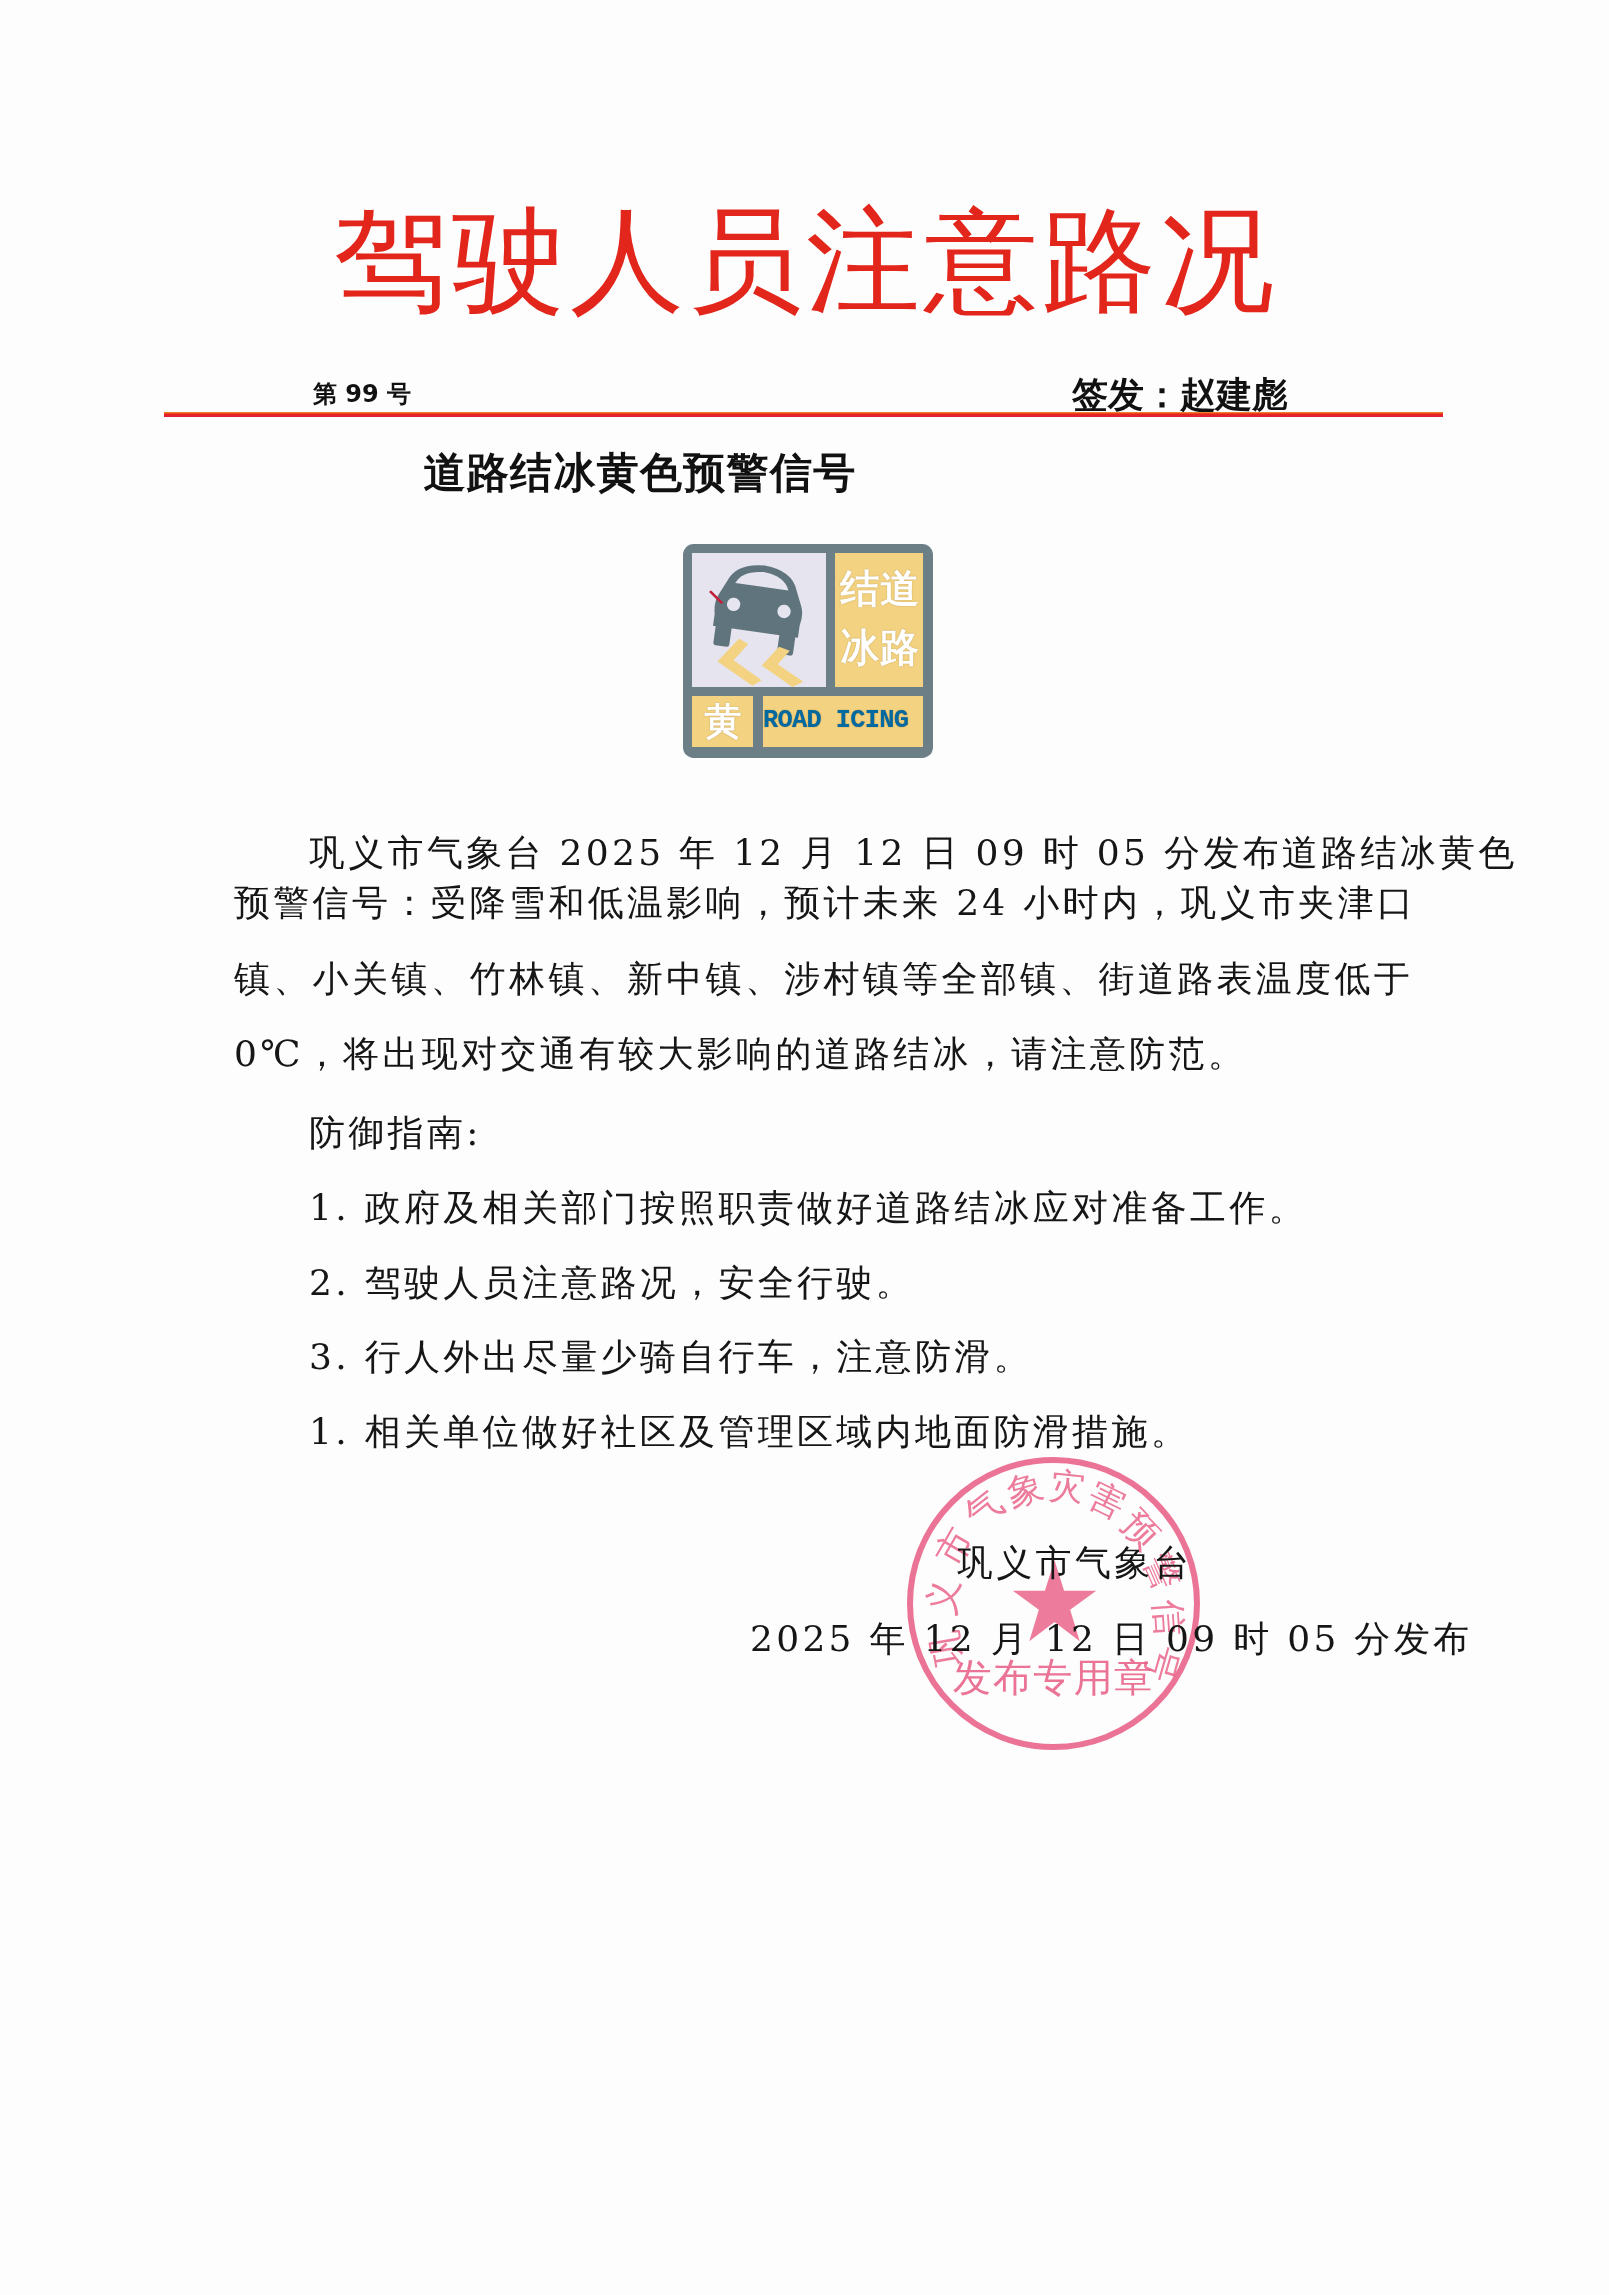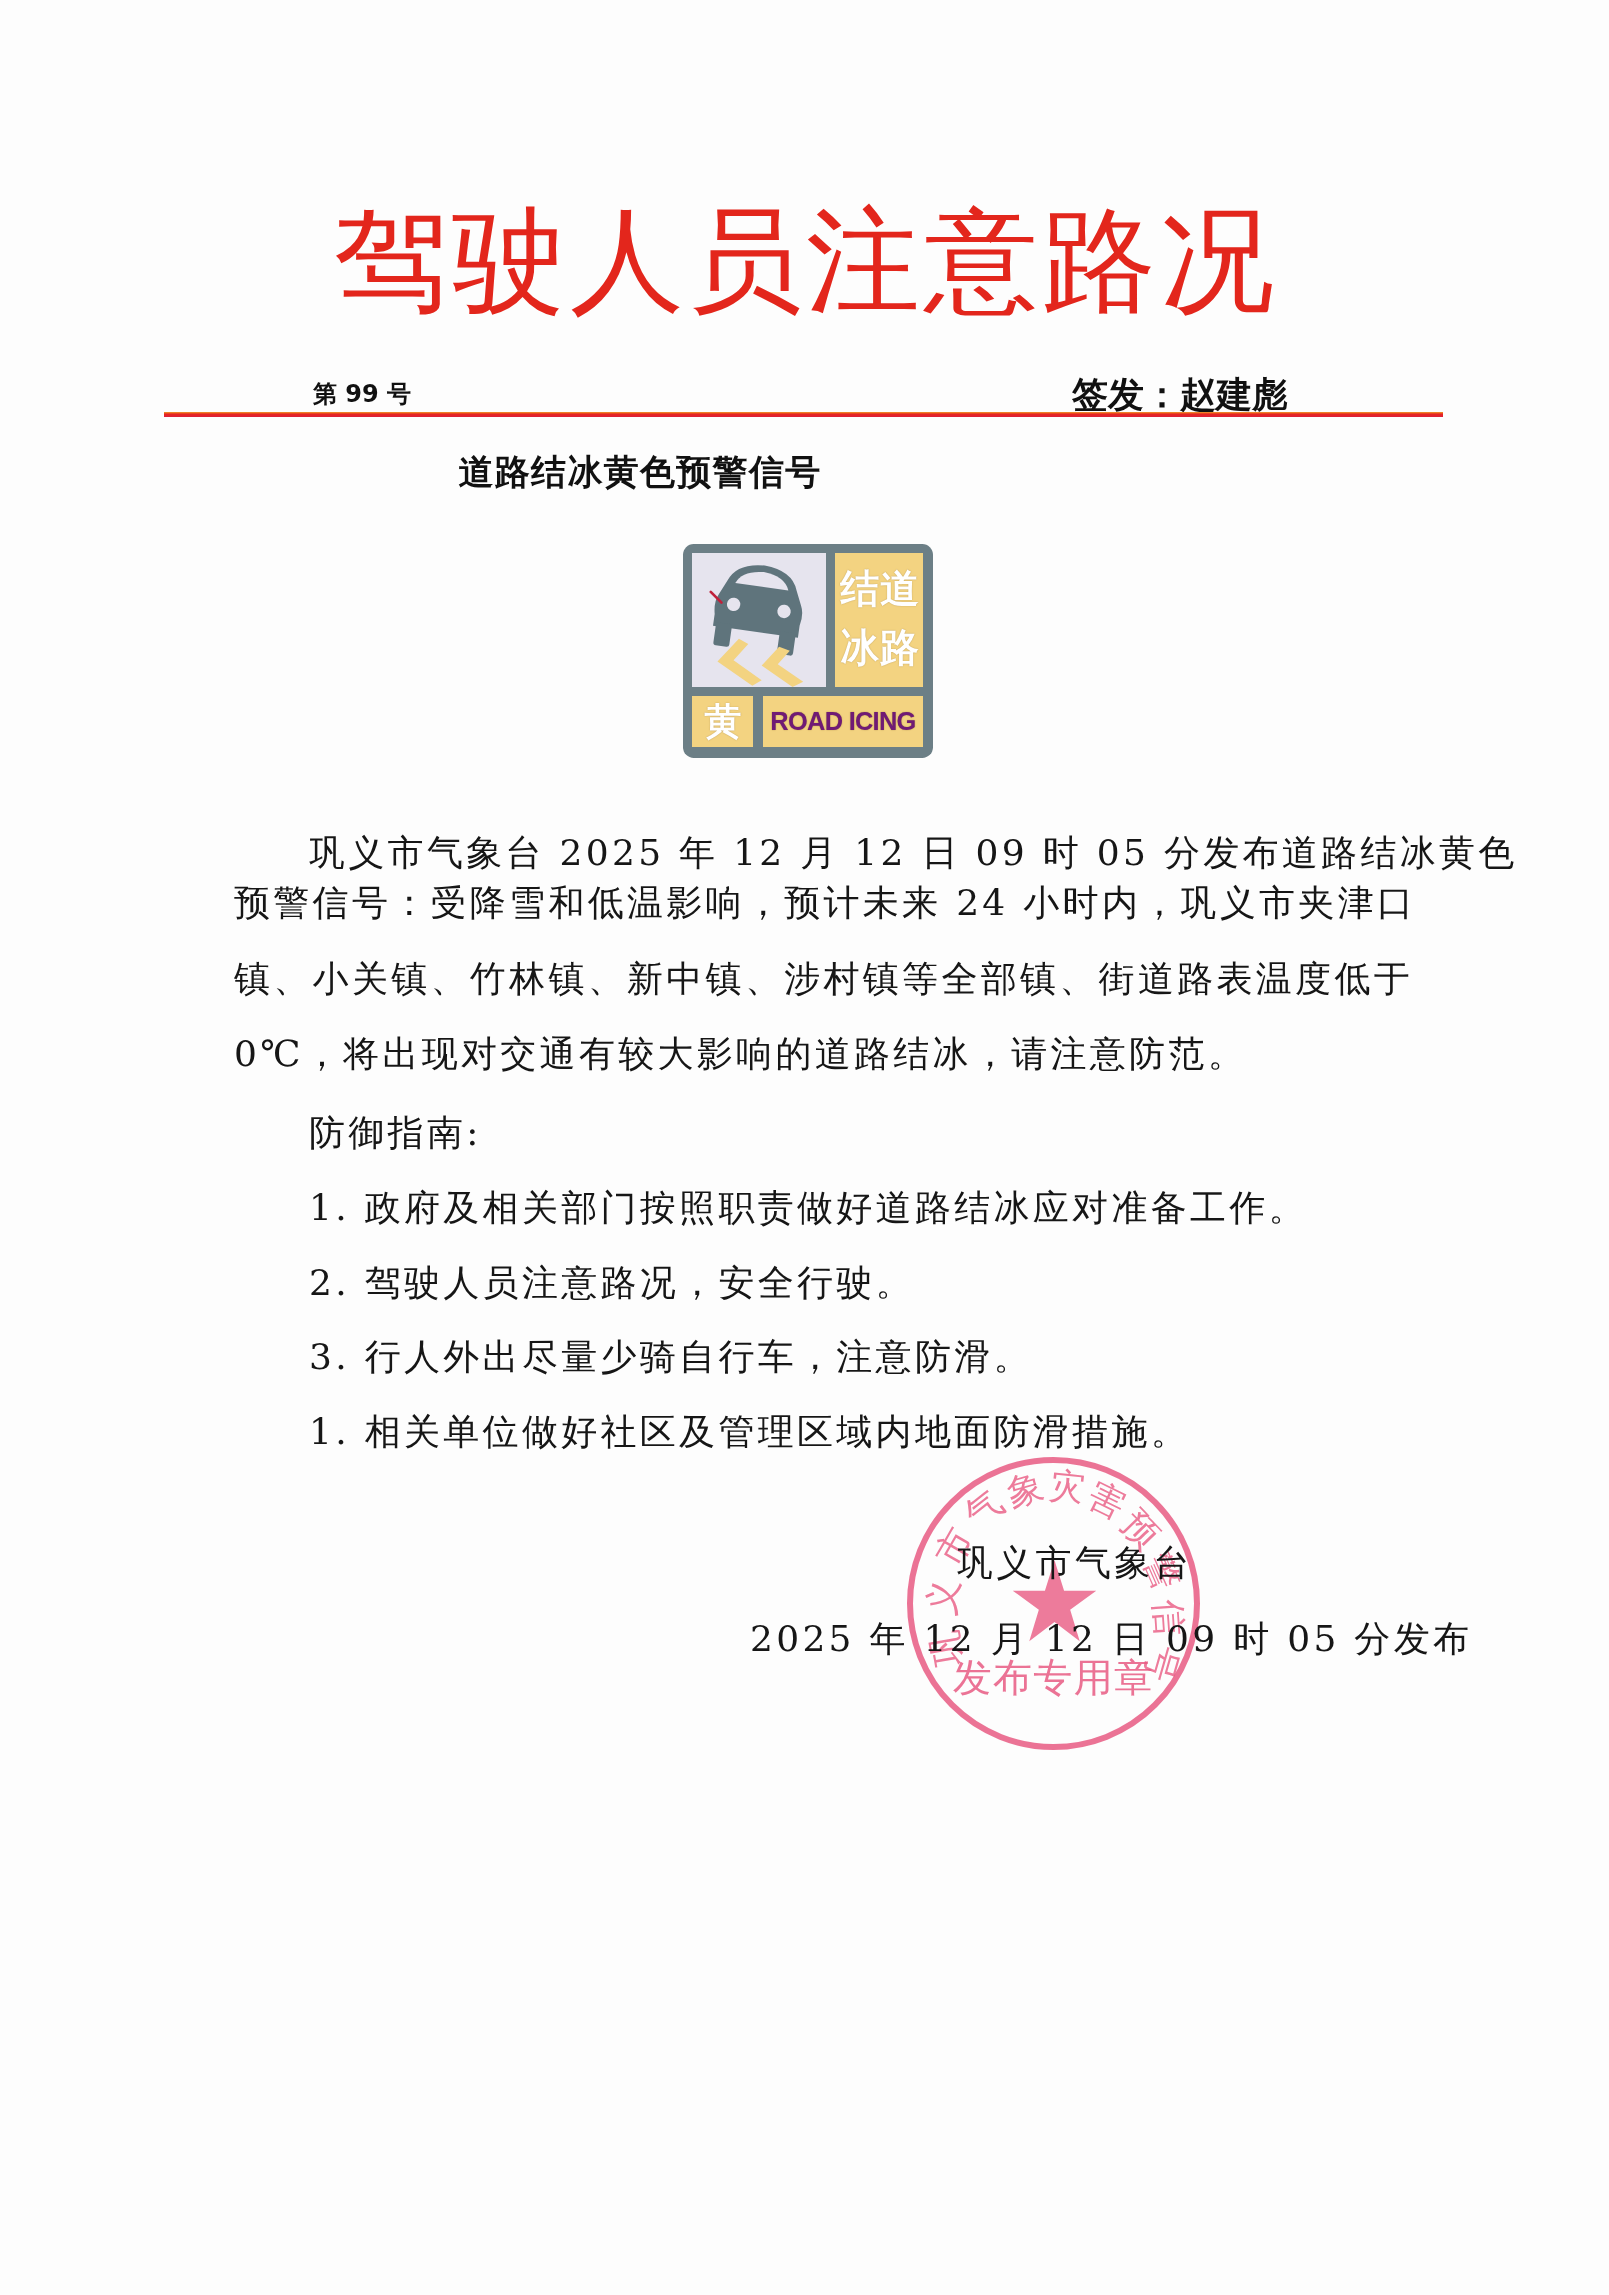--- a/index.html
+++ b/index.html
@@ -34,21 +34,21 @@
     color: #111;
   }
   .red-rule {
     left: 164px; top: 412px; width: 1279px; height: 5.3px;
     background: linear-gradient(#f0a02a 0%, #e8261e 40%, #dc1f3a 100%);
   }
   .subtitle {
     left: 0; width: 1280px; top: 446px;
     text-align: center;
     font-family: "DejaVu Sans", "Liberation Sans", sans-serif;
-    font-weight: bold; font-size: 35px; line-height: 53px;
+    font-weight: bold; font-size: 42px; line-height: 53px;
     color: #111;
     letter-spacing: 1.3px;
   }
 
   
   .icon {
     left: 683px; top: 544px; width: 250px; height: 214px;
     background: #6c7f86; border-radius: 10.7px;
   }
   .icon .pic {
@@ -74,24 +74,24 @@
     position: absolute; left: 0; right: 0; top: 4px; text-align: center;
     font-family: "DejaVu Sans", "Liberation Sans", sans-serif;
     font-weight: bold; font-size: 37px; line-height: 43px;
     color: #fff; text-shadow: 0 0 1.3px #b09050;
   }
   .icon .en-box {
     position: absolute; left: 80px; top: 152px; width: 160px; height: 51px;
     background: #f3d381;
   }
   .icon .en-box span {
-    position: absolute; left: 0; right: 0; top: 9.4px; text-align: center;
-    font-family: Liberation Sans, sans-serif;
+    position: absolute; left: 0; right: 0; top: 9.4px; text-align: left;
+    font-family: Liberation Mono, monospace;
     font-weight: bold; font-size: 25.4px; line-height: 32px;
-    color: #701a75; text-shadow: 0 0 1.3px #a08040;
+    color: #0369a1; text-shadow: 0 0 1.3px #a08040;
     letter-spacing: -0.7px;
   }
 
   .body-text {
     font-family: "DejaVu Serif", "Liberation Serif", serif;
     font-size: 36px; line-height: 47px;
     color: #161616;
     letter-spacing: 3.3px;
   }
 

